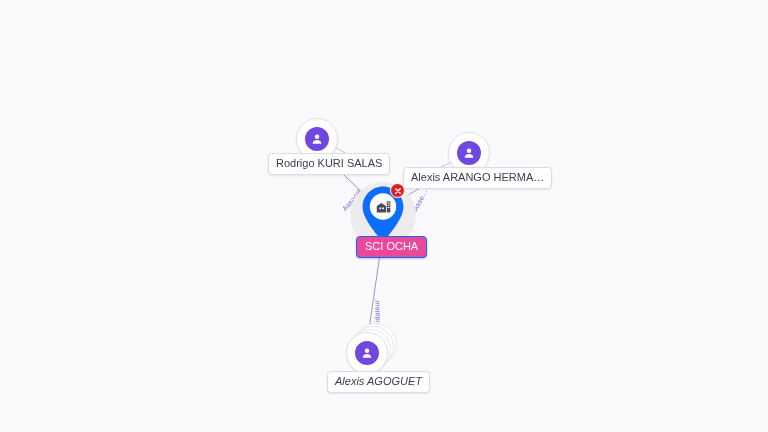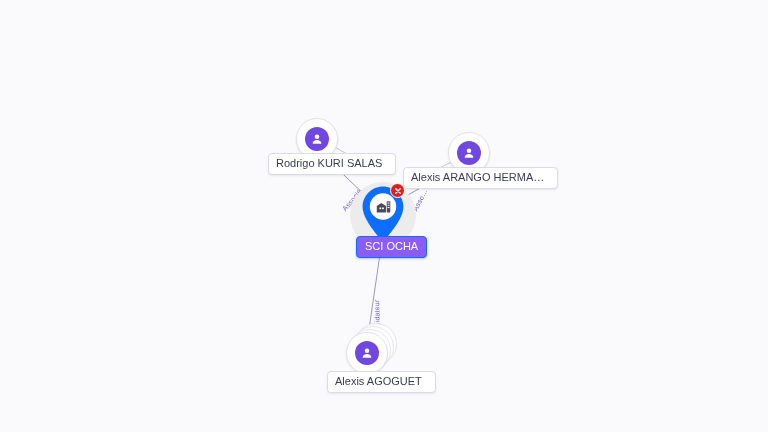--- a/index.html
+++ b/index.html
@@ -136,25 +136,25 @@
     white-space: nowrap;
     box-sizing: border-box;
     border-radius: 4px;
     line-height: 1;
   }
   .chip-person {
     background: #ffffff;
     color: #3c3c50;
     border: 1px solid #dcdce4;
     font-size: 11px;
-    padding: 4px 13px 5px 7px;
+    padding: 4px 7px 5px 7px;
     box-shadow: 0 1px 2px rgba(30,30,60,0.09);
   }
   .chip-company {
-    background: #8b5cf6;
+    background: #ec4899;
     color: #ffffff;
     border: 1px solid #0d6efd;
     font-size: 11px;
     padding: 4px 8px 5px 8px;
     box-shadow: 0 1px 2px rgba(13,110,253,0.35);
   }
 
   
   .edge-label {
     position: absolute;
@@ -224,21 +224,21 @@
       <div class="stack-ghost g3"></div>
       <div class="avatar-ring"></div>
       <div class="avatar-core">
         <svg width="14" height="14" viewBox="0 0 24 24" fill="#ffffff">
           <circle cx="12" cy="8" r="3.9"></circle>
           <path d="M4.6 20c0-4.1 3.3-6.3 7.4-6.3s7.4 2.2 7.4 6.3z"></path>
         </svg>
       </div>
     </div>
   </div>
-  <div class="chip chip-person" style="left:327px; top:371px;">Alexis AGOGUET</div>
+  <div class="chip chip-person" style="left:327px; top:371px;font-style:italic;">Alexis AGOGUET</div>
 
   <div class="node" style="left:383px; top:215px;">
     <div class="pin-halo"></div>
     <div class="pin-wrap">
       <svg width="46" height="58" viewBox="0 0 46 58">
         <path d="M23 1.5 C11.7 1.5 2.6 10.6 2.6 21.9 C2.6 33.8 16.6 48.8 21.3 55.3
                  C22.1 56.4 23.9 56.4 24.7 55.3 C29.4 48.8 43.4 33.8 43.4 21.9
                  C43.4 10.6 34.3 1.5 23 1.5 Z" fill="#0d6efd"></path>
         <circle cx="23" cy="21.5" r="13.2" fill="#ffffff"></circle>
       </svg>

